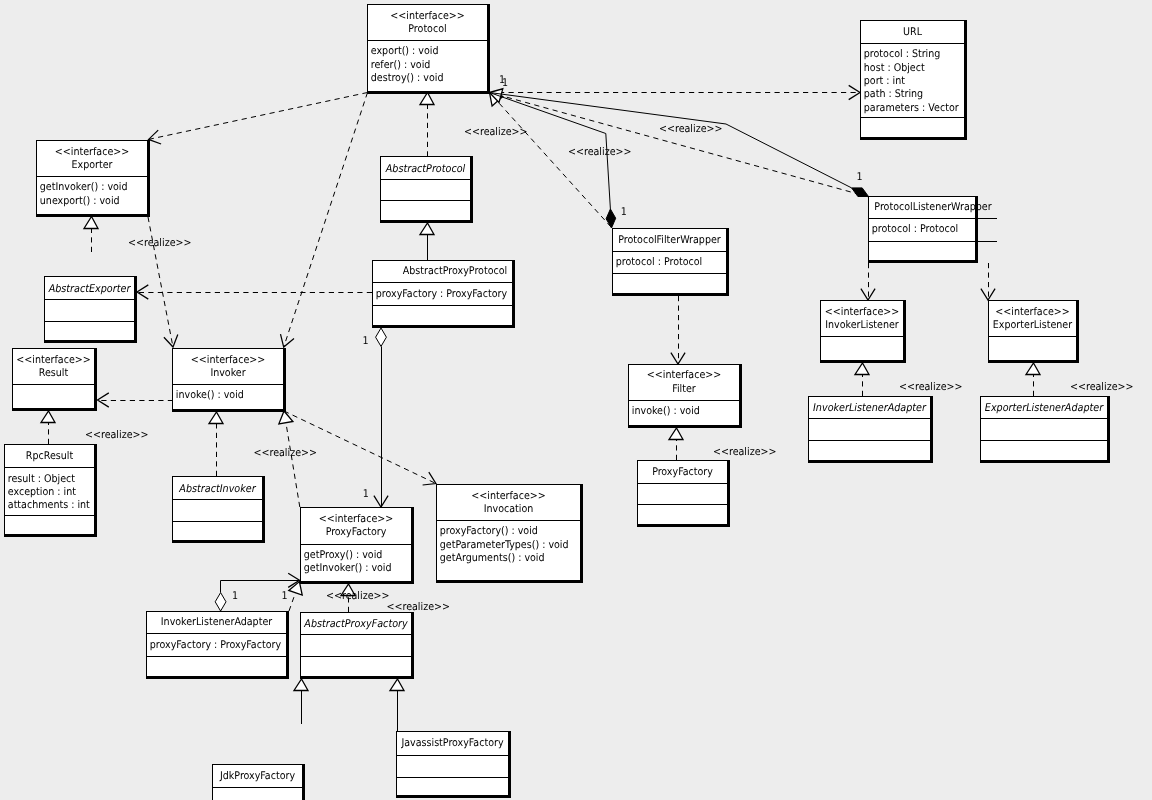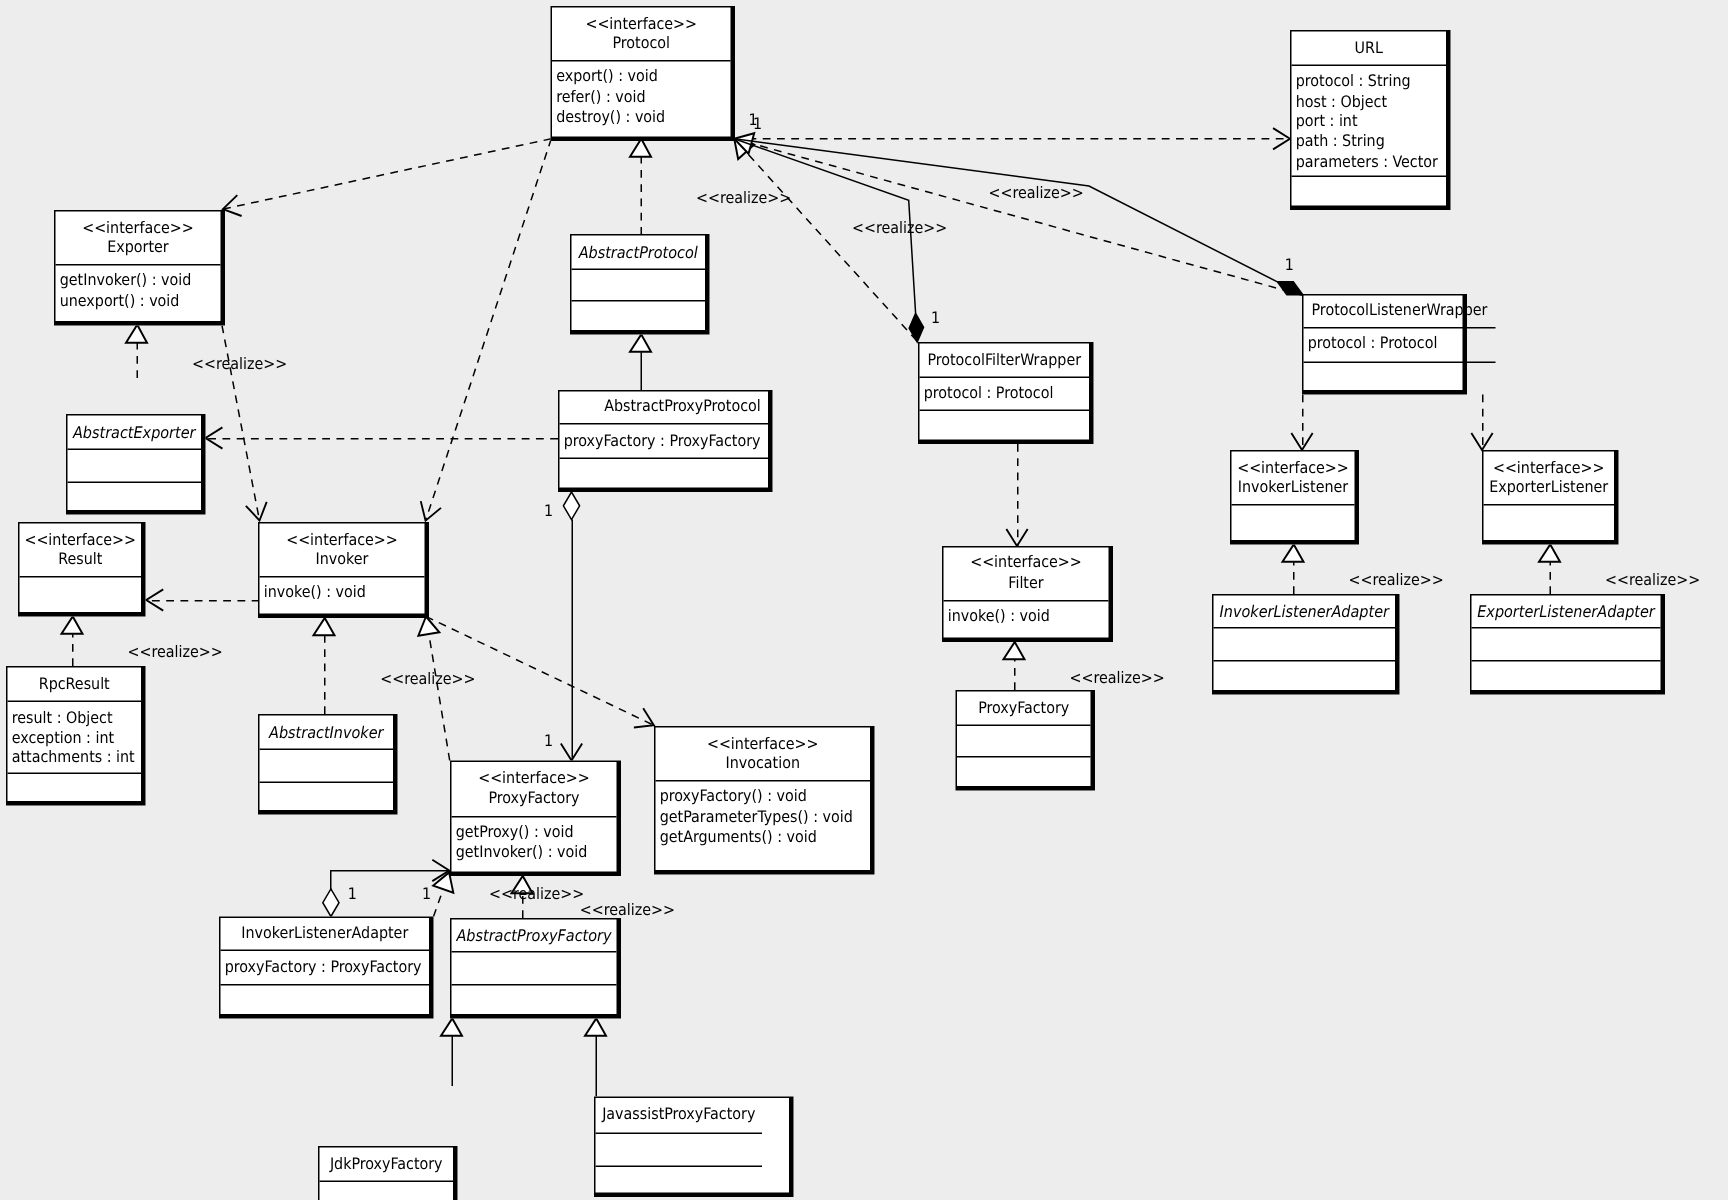--- a/index.html
+++ b/index.html
@@ -296,21 +296,21 @@
       <div class="txt ctr it" style="top:6.299999999999999px;width:110px">AbstractProxyFactory</div>
       <div class="dv" style="top:22.2px;width:110px"></div>
       <div class="dv" style="top:44.3px;width:110px"></div>
     </div>
 <div class="cls" style="left:212px;top:724px;width:93px;height:67px;margin-top:40px;">
       <div class="frame"></div>
       <div class="txt ctr" style="top:6.699999999999999px;width:89px">JdkProxyFactory</div>
       <div class="dv" style="top:23.0px;width:89px"></div>
       <div class="dv" style="top:44.2px;width:89px"></div>
     </div>
-<div class="cls" style="left:396px;top:731px;width:133px;height:67px;">
+<div class="cls" style="left:396px;top:731px;width:115px;height:67px;">
       <div class="frame"></div>
       <div class="txt ctr" style="top:7.049999999999999px;width:111px">JavassistProxyFactory</div>
       <div class="dv" style="top:23.7px;width:111px"></div>
       <div class="dv" style="top:45.5px;width:111px"></div>
     </div>
 <div class="lbl" style="left:128px;top:237.6px">&lt;&lt;realize&gt;&gt;</div>
 <div class="lbl" style="left:464px;top:126.6px">&lt;&lt;realize&gt;&gt;</div>
 <div class="lbl" style="left:568px;top:146.9px">&lt;&lt;realize&gt;&gt;</div>
 <div class="lbl" style="left:659px;top:124.3px">&lt;&lt;realize&gt;&gt;</div>
 <div class="lbl" style="left:85px;top:430.2px">&lt;&lt;realize&gt;&gt;</div>

